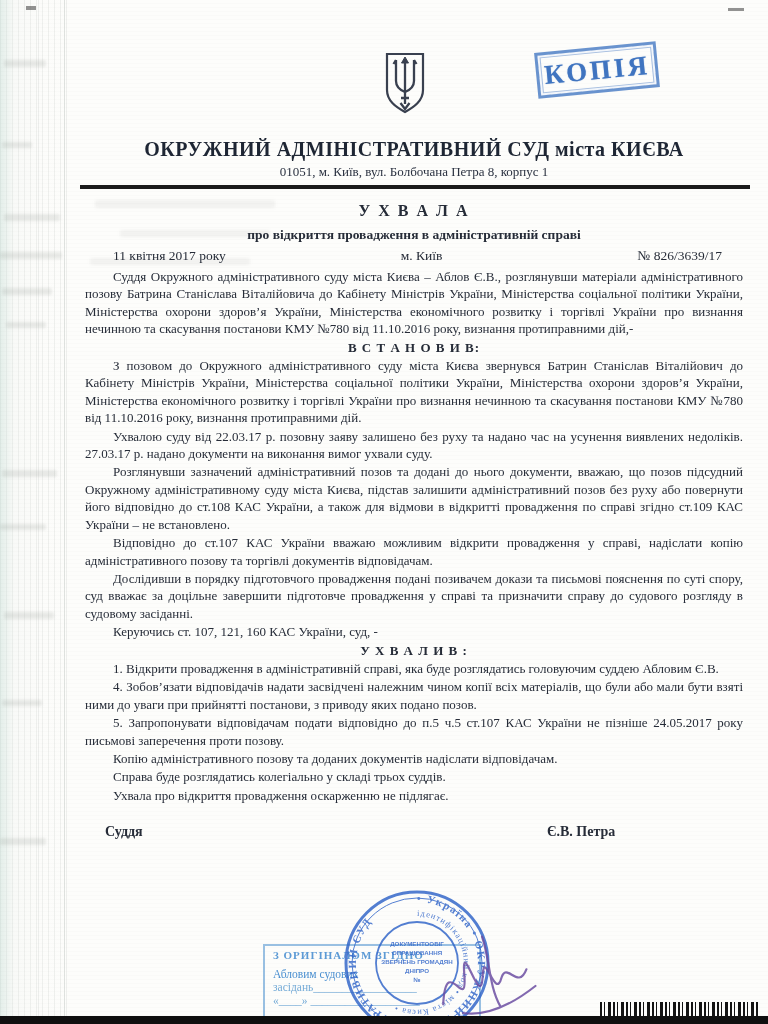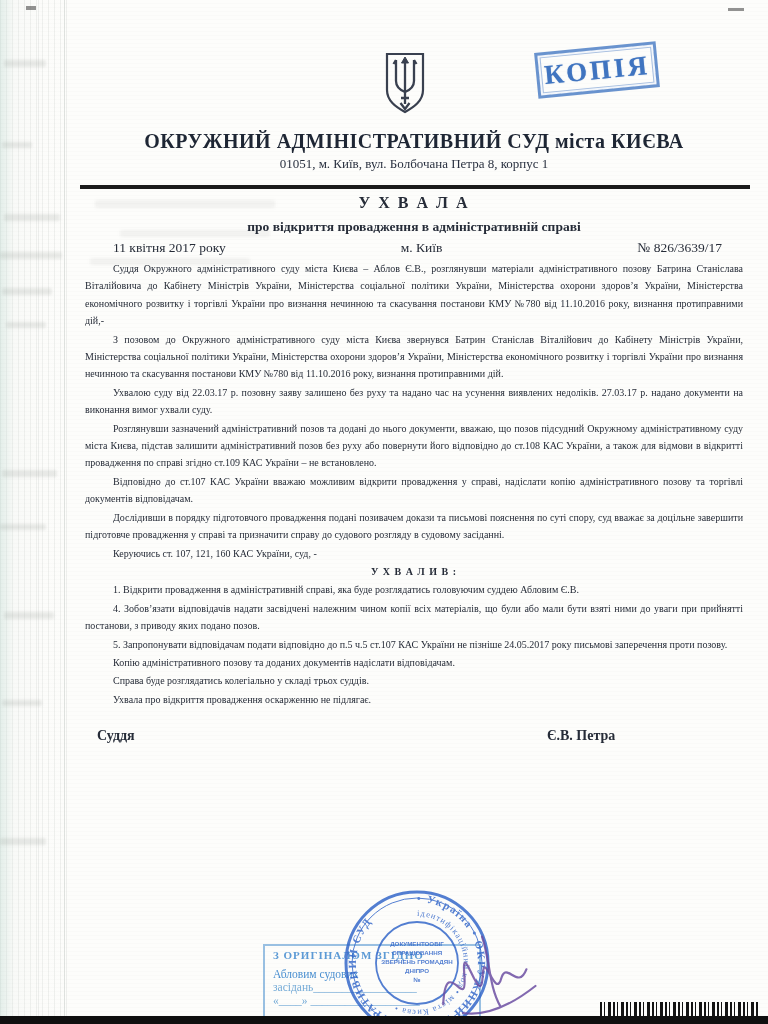--- a/index.html
+++ b/index.html
@@ -27,38 +27,38 @@
   .copy-stamp{
     position:absolute;left:536px;top:47px;width:116px;height:40px;z-index:4;
     border:3px solid rgba(63,116,194,.78);
     box-shadow:inset 0 0 0 2px rgba(255,255,255,.85), inset 0 0 0 3px rgba(63,116,194,.45);
     transform:rotate(-5.5deg);
     display:flex;align-items:center;justify-content:center;
     color:rgba(58,112,190,.92);
     font-weight:bold;font-size:27px;letter-spacing:3px;
     text-shadow:0 0 1px rgba(63,116,194,.65);
   }
-  .content{position:relative;z-index:2;padding:0 25px 0 85px;}
+  .content{position:relative;z-index:2;padding:8px 25px 0 85px;}
   .court-name{padding-top:130px;text-align:center;font-weight:bold;font-size:20px;letter-spacing:.5px;color:#1e2634;}
   .court-address{text-align:center;font-size:13px;margin-top:3px;color:#2a3140;}
   .rule{position:absolute;left:80px;top:185px;width:670px;height:4px;background:#1b1b1b;z-index:2;}
   
   .doc-title{margin-top:22px;text-align:center;font-weight:bold;font-size:16px;letter-spacing:2px;}
   .doc-subtitle{margin-top:7px;text-align:center;font-weight:bold;font-size:13.5px;}
   .meta-row{position:relative;height:18px;margin-top:5px;font-weight:normal;font-size:13.5px;}
   .meta-date{position:absolute;left:28px;}
   .meta-city{position:absolute;left:50%;transform:translateX(-32%);}
   .meta-case{position:absolute;right:21px;}
   
-  .body-text{margin-top:2px;font-size:10px;line-height:17.4px;text-align:justify;}
+  .body-text{margin-top:2px;font-size:13px;line-height:17.4px;text-align:justify;}
   .body-text p{margin:0 0 1px 0;text-indent:28px;}
   .h-center{Text-align:center;font-weight:bold;text-indent:0 !important;letter-spacing:1px;}
   
   .sig-row{position:relative;height:20px;margin-top:20px;font-weight:bold;font-size:14px;}
-  .sig-label{position:absolute;left:12px;}
+  .sig-label{position:absolute;left:20px;}
   .sig-name{position:absolute;left:462px;}
   
   .secretary-stamp{
     position:absolute;left:263px;top:944px;width:218px;height:80px;z-index:3;
     border:2px solid rgba(110,165,215,.7);
     color:#4a8fd0;font-size:11.5px;line-height:13px;padding:3px 8px;box-sizing:border-box;
   }
   .secretary-stamp .l1{font-weight:bold;letter-spacing:1px;color:rgba(74,143,208,.9);font-size:11px;}
   .secretary-stamp .l2{margin-top:6px;}
   .secretary-stamp .fill{color:rgba(91,155,208,.85);}
@@ -123,20 +123,21 @@
     <div class="doc-subtitle">про відкриття провадження в адміністративній справі</div>
 
     <div class="meta-row">
       <span class="meta-date">11 квітня 2017 року</span>
       <span class="meta-city">м. Київ</span>
       <span class="meta-case">№ 826/3639/17</span>
     </div>
 
     <div class="body-text">
       <p>Суддя Окружного адміністративного суду міста Києва – Аблов Є.В.,  розглянувши матеріали адміністративного позову Батрина Станіслава Віталійовича до Кабінету Міністрів України, Міністерства соціальної політики України, Міністерства охорони здоров’я України, Міністерства економічного розвитку і торгівлі України про визнання нечинною та скасування постанови КМУ №780 від 11.10.2016 року, визнання протиправними дій,-</p>
+      <p class="h-center">В С Т А Н О В И В:</p>
       <p>З позовом до Окружного адміністративного суду міста Києва звернувся Батрин Станіслав Віталійович до Кабінету Міністрів України, Міністерства соціальної політики України, Міністерства охорони здоров’я України, Міністерства економічного розвитку і торгівлі України про визнання нечинною та скасування постанови КМУ №780 від 11.10.2016 року, визнання протиправними дій.</p>
       <p>Ухвалою суду від 22.03.17 р. позовну заяву залишено без руху та надано час на усунення виявлених недоліків. 27.03.17 р. надано документи на виконання вимог ухвали суду.</p>
       <p>Розглянувши зазначений адміністративний позов та додані до нього документи, вважаю, що позов підсудний Окружному адміністративному суду міста Києва, підстав залишити адміністративний позов без руху або повернути його відповідно до ст.108 КАС України, а також для відмови в відкритті провадження по справі згідно ст.109 КАС України – не встановлено.</p>
       <p>Відповідно до ст.107 КАС України вважаю можливим відкрити провадження у справі, надіслати копію  адміністративного позову  та торгівлі документів відповідачам.</p>
       <p>Дослідивши в порядку підготовчого провадження подані позивачем докази та письмові пояснення по суті спору, суд вважає за доцільне завершити підготовче провадження у справі та призначити справу до судового розгляду в судовому засіданні.</p>
       <p>Керуючись ст. 107, 121, 160 КАС України, суд, -</p>
       <p class="h-center">У Х В А Л И В :</p>
       <p>1. Відкрити провадження в адміністративній справі, яка буде розглядатись головуючим суддею Абловим Є.В.</p>
       <p>4. Зобов’язати відповідачів надати засвідчені належним чином копії всіх матеріалів, що були або мали бути взяті ними до уваги при прийнятті постанови, з приводу яких подано позов.</p>
       <p>5. Запропонувати відповідачам подати відповідно до п.5 ч.5 ст.107 КАС України не пізніше 24.05.2017 року письмові заперечення проти позову.</p>

